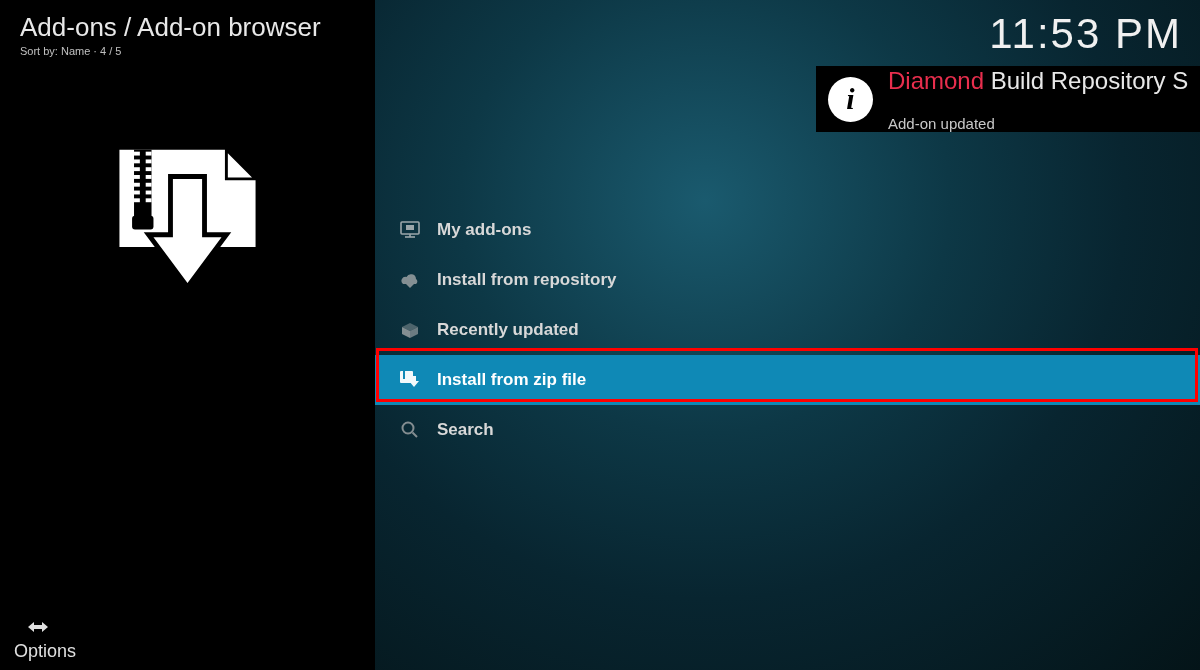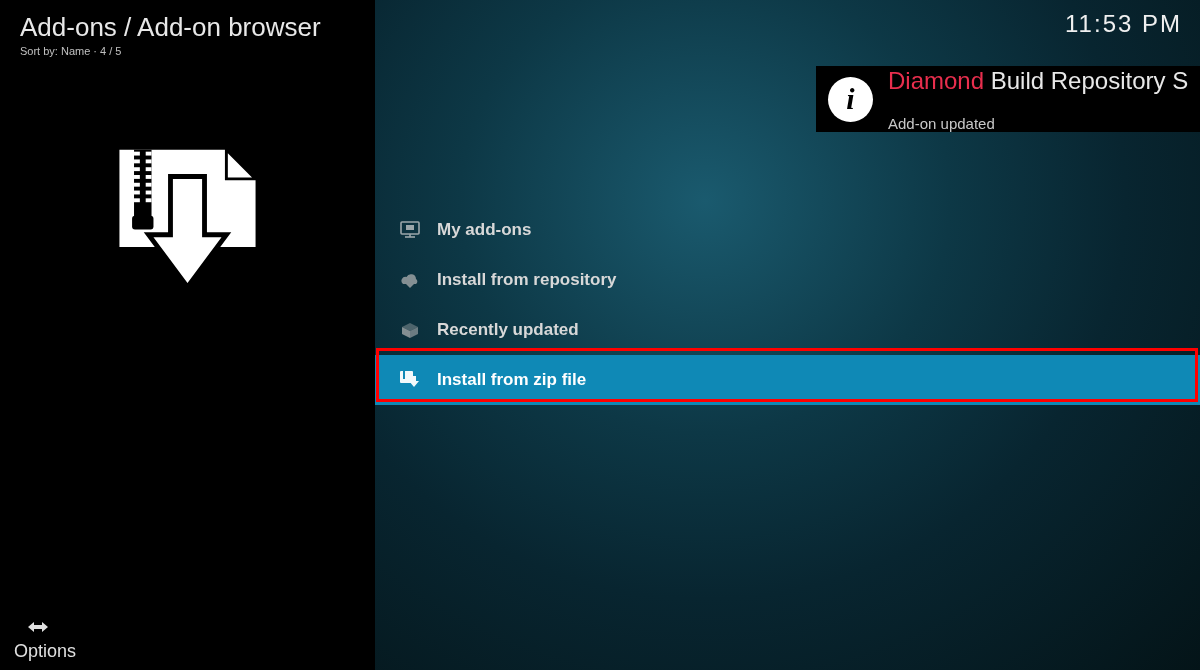--- a/index.html
+++ b/index.html
@@ -41,21 +41,21 @@
       position: absolute;
       top: 45px;
       left: 20px;
       font-size: 11px;
       color: #c0c0c0;
     }
     .clock {
       position: absolute;
       top: 10px;
       right: 18px;
-      font-size: 24px;
+      font-size: 42px;
       color: #f0f0f0;
       font-weight: 300;
       letter-spacing: 2px;
     }
     .big-icon {
       position: absolute;
       top: 140px;
       left: 100px;
       width: 175px;
     }
@@ -246,18 +246,27 @@
         <span class="micon">
           <svg width="22" height="20" viewBox="0 0 22 20" fill="#ffffff">
             <rect x="1" y="1" width="13" height="12" rx="1"></rect>
             <rect x="4" y="1" width="2" height="8" fill="#0f89b6"></rect>
             <path d="M13 6 H17 V11 H20 L15 17 L10 11 H13 Z"></path>
           </svg>
         </span>
         <span class="mlabel">Install from zip file</span>
       </div>
 
+      <div class="menu-item">
+        <span class="micon">
+          <svg width="18" height="18" viewBox="0 0 18 18" fill="none" stroke="#b8b8b8" stroke-width="2">
+            <circle cx="7" cy="7" r="5.5"></circle>
+            <line x1="11.5" y1="11.5" x2="16" y2="16"></line>
+          </svg>
+        </span>
+        <span class="mlabel">Search</span>
+      </div>
 
     </div>
   </div>
 </div>
 
 <div class="highlight-box"></div>
 
 </body></html>

